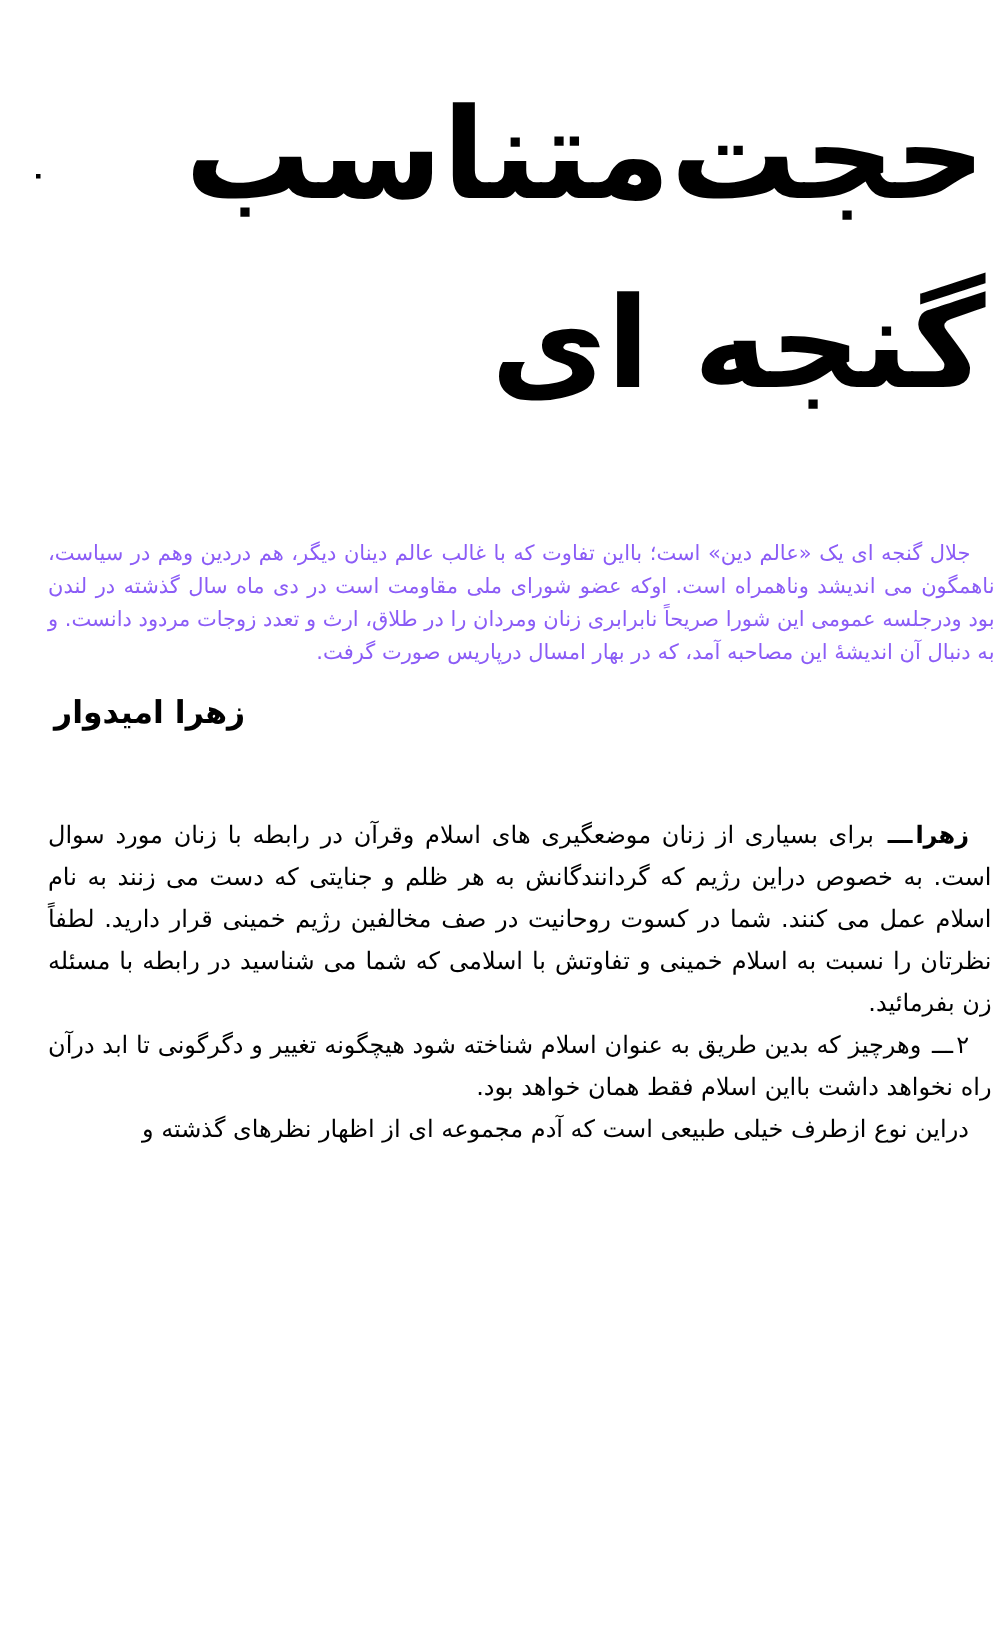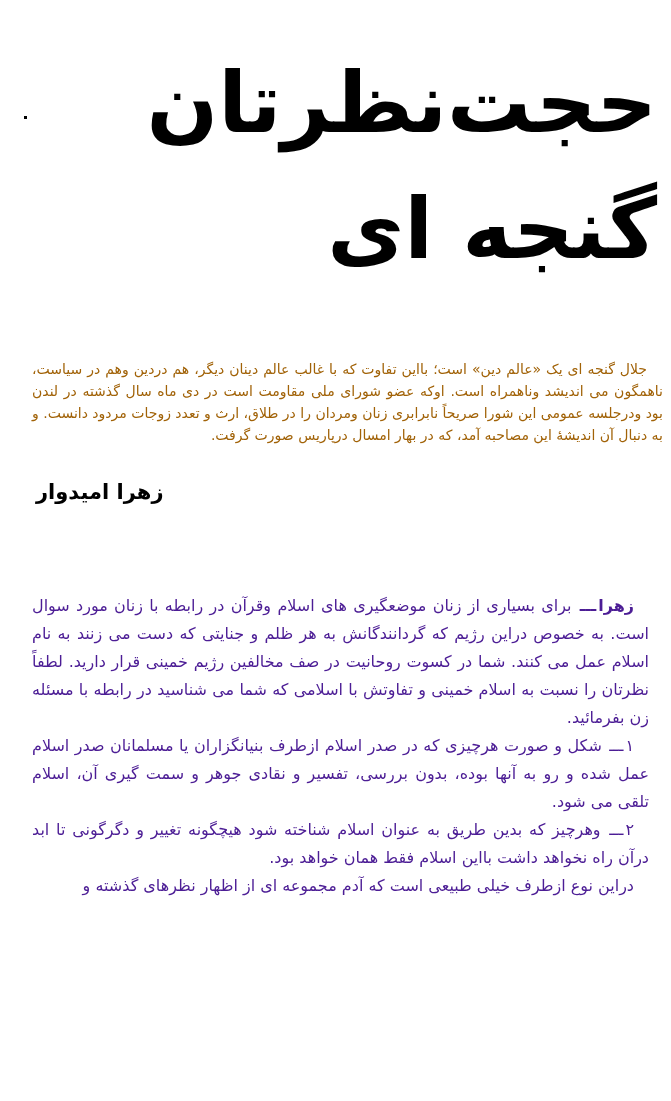--- a/index.html
+++ b/index.html
@@ -39,72 +39,71 @@
     letter-spacing: 1px;
     white-space: nowrap;
   }
   .intro {
     margin: 66px 0 0 0;
     padding: 0 8px 0 32px;
     font-size: 14px;
     line-height: 22px;
     text-align: justify;
     text-indent: 16px;
-    color: #a16207;
+    color: #8b5cf6;
   }
   .byline {
-    margin-top: 30px;
+    margin-top: 13px;
     padding-left: 36px;
     text-align: left;
     font-size: 21px;
     line-height: 32px;
     font-weight: bold;
     color: #000;
   }
   .body-text {
-    margin-top: 84px;
-    padding: 0 22px 0 32px;
+    margin-top: 52px;
+    padding: 0 10px 0 32px;
     font-size: 16px;
     line-height: 28px;
     text-align: justify;
-    color: #4c1d95;
+    color: #000000;
   }
   .body-text p {
     margin: 0;
     text-indent: 15px;
   }
   .speaker {
     font-weight: bold;
   }
   .dash {
     padding: 0 2px;
   }
 </style>
 </head>
 <body>
 
 <div class="page">
 
   <div class="speck"></div>
 
   <h1 class="title">
-    <span class="t-line">حجت‌نظرتان</span>
+    <span class="t-line">حجت‌متناسب</span>
     <span class="t-line">گنجه ای</span>
   </h1>
 
   <p class="intro">جلال گنجه ای یک «عالم دین» است؛ بااین تفاوت که با غالب عالم دینان دیگر، هم دردین وهم در سیاست، ناهمگون می اندیشد وناهمراه است. اوکه عضو شورای ملی مقاومت است در دی ماه سال گذشته در لندن بود ودرجلسه عمومی این شورا صریحاً نابرابری زنان ومردان را در طلاق، ارث و تعدد زوجات مردود دانست. و به دنبال آن اندیشهٔ این مصاحبه آمد، که در بهار امسال درپاریس صورت گرفت.</p>
 
   <div class="byline">زهرا امیدوار</div>
 
   <div class="body-text">
 
     <p><span class="speaker">زهرا</span><span class="dash speaker">ـــ</span> <span>برای بسیاری از زنان موضعگیری های اسلام وقرآن در رابطه با زنان مورد سوال است. به خصوص دراین رژیم که گردانندگانش به هر ظلم و جنایتی که دست می زنند به نام اسلام عمل می کنند. شما در کسوت روحانیت در صف مخالفین رژیم خمینی قرار دارید. لطفاً نظرتان را نسبت به اسلام خمینی و تفاوتش با اسلامی که شما می شناسید در رابطه با مسئله زن بفرمائید.</span></p>
 
 
-    <p><span>۱</span><span class="dash">ـــ</span> <span>شکل و صورت هرچیزی که در صدر اسلام ازطرف بنیانگزاران یا مسلمانان صدر اسلام عمل شده و رو به آنها بوده، بدون بررسی، تفسیر و نقادی جوهر و سمت گیری آن، اسلام تلقی می شود.</span></p>
 
     <p><span>۲</span><span class="dash">ـــ</span> <span>وهرچیز که بدین طریق به عنوان اسلام شناخته شود هیچگونه تغییر و دگرگونی تا ابد درآن راه نخواهد داشت بااین اسلام فقط همان خواهد بود.</span></p>
 
     <p>دراین نوع ازطرف خیلی طبیعی است که آدم مجموعه ای از اظهار نظرهای گذشته و</p>
 
   </div>
 
 </div>
 
 </body></html>

